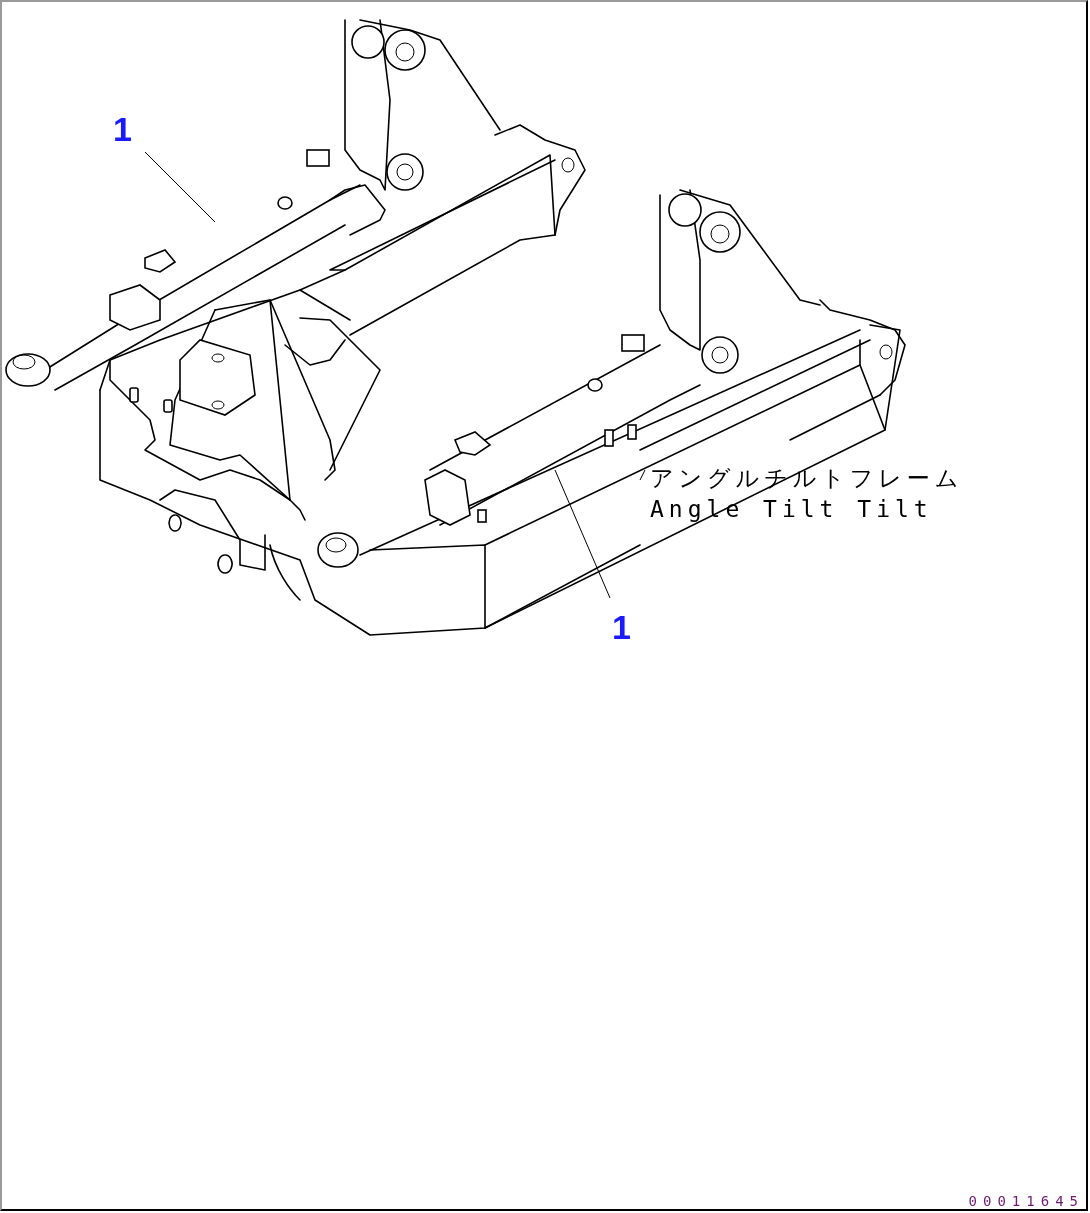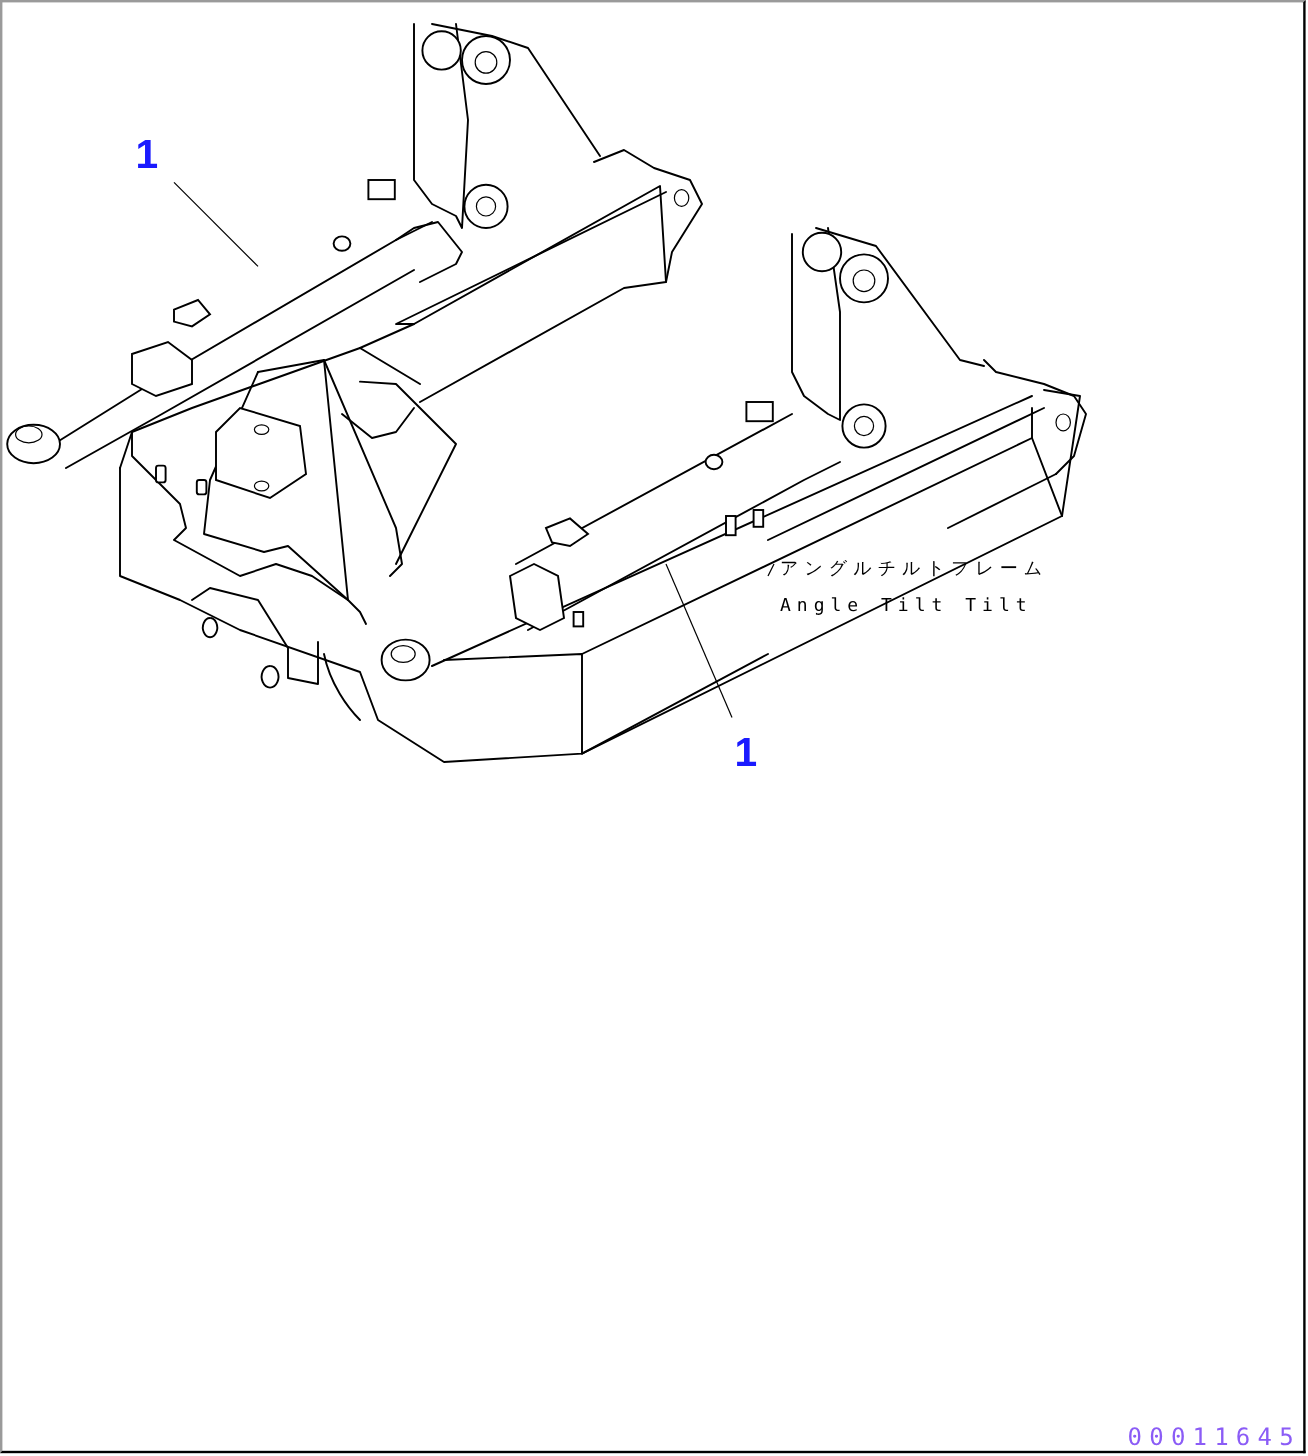--- a/index.html
+++ b/index.html
@@ -1,21 +1,21 @@
 <!DOCTYPE html>
 <html><head>
 <meta charset="utf-8">
 <style>
   html, body { margin: 0; padding: 0; background: #ffffff; }
   body { width: 1090px; height: 1213px; position: relative; overflow: hidden; font-family: "DejaVu Sans", sans-serif; }
   .frame { position: absolute; left: 0; top: 0; width: 1088px; height: 1211px; border-top: 2px solid #9a9a9a; border-left: 2px solid #9a9a9a; border-right: 2px solid #000; border-bottom: 2px solid #000; box-sizing: border-box; }
   svg.drawing { position: absolute; left: 0; top: 0; }
   .callout { position: absolute; font-family: "Liberation Sans", sans-serif; font-weight: bold; font-size: 34px; color: #1a1aff; line-height: 1; }
-  .label { position: absolute; font-family: "DejaVu Sans Mono", monospace; font-size: 15px; color: #000; letter-spacing: 5px; line-height: 1.15; white-space: pre; }
-  .docnum { position: absolute; right: 6px; bottom: 4px; font-family: "DejaVu Sans Mono", monospace; font-size: 20px; letter-spacing: 6px; color: #8b5cf6; margin-left: 32px; }
+  .label { position: absolute; font-family: "DejaVu Sans Mono", monospace; font-size: 23px; color: #000; letter-spacing: 5px; line-height: 1.15; white-space: pre; }
+  .docnum { position: absolute; right: 6px; bottom: 4px; font-family: "DejaVu Sans Mono", monospace; font-size: 14px; letter-spacing: 6px; color: #701a75; margin-left: 32px; }
   .ln { fill: none; stroke: #000; stroke-width: 1.6; stroke-linejoin: round; stroke-linecap: round; }
   .thin { fill: none; stroke: #000; stroke-width: 1; }
   .fillw { fill: #fff; stroke: #000; stroke-width: 1.6; }
 </style>
 </head>
 <body>
 
 <div class="frame"></div>
 
 <svg class="drawing" width="1090" height="1213" viewBox="0 0 1090 1213">

